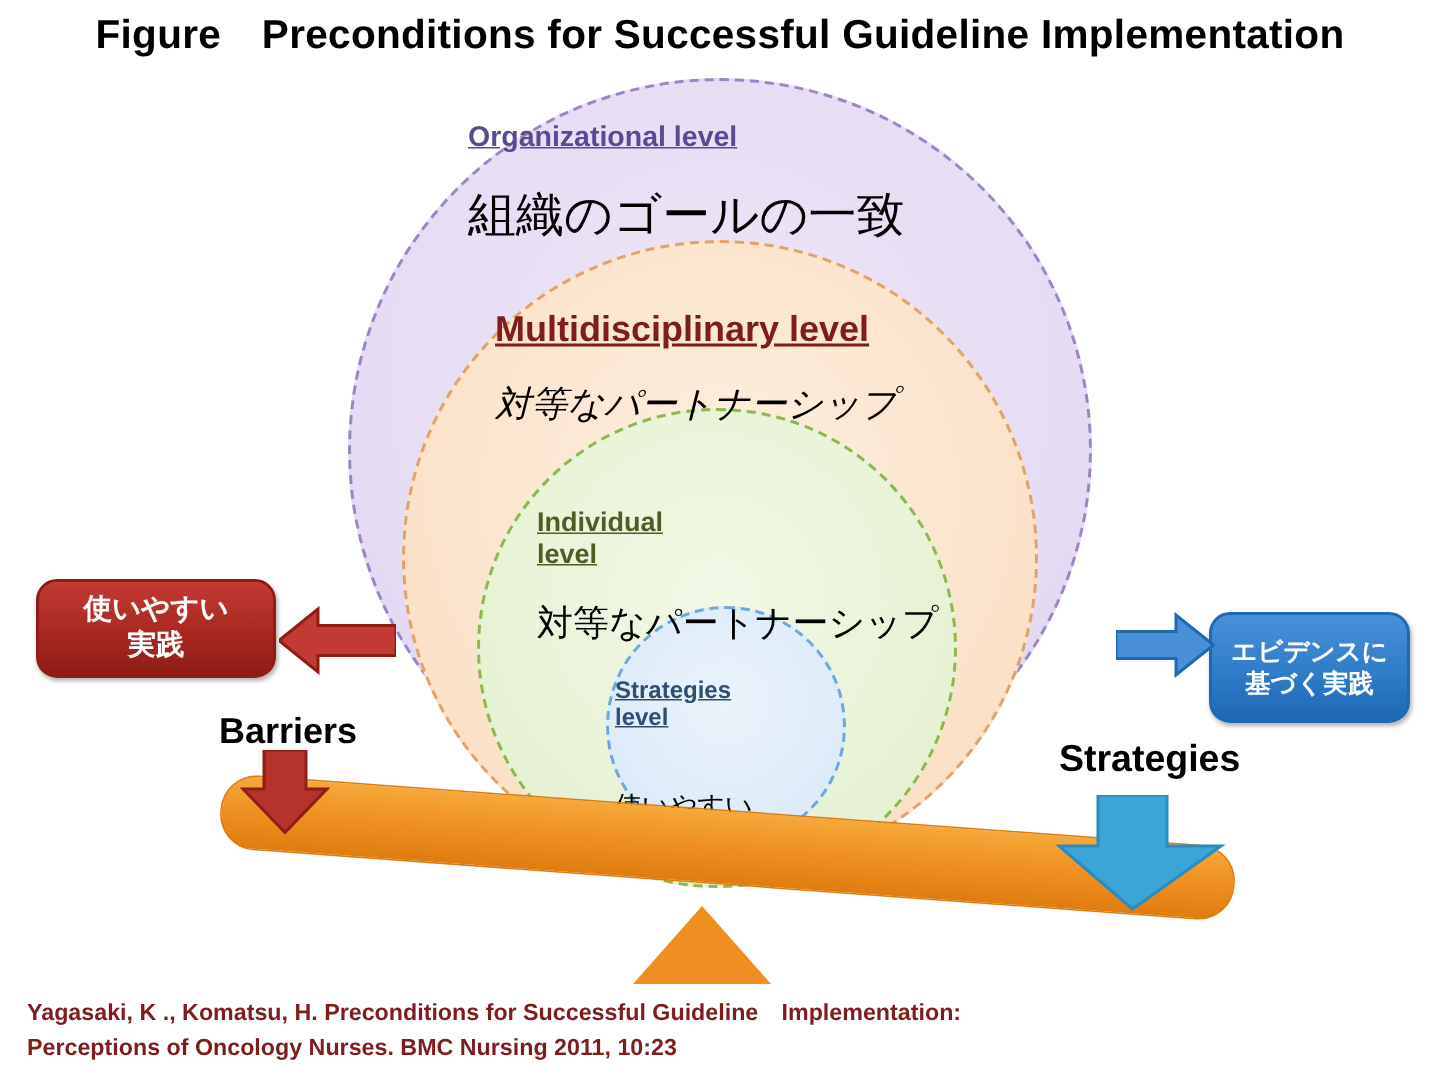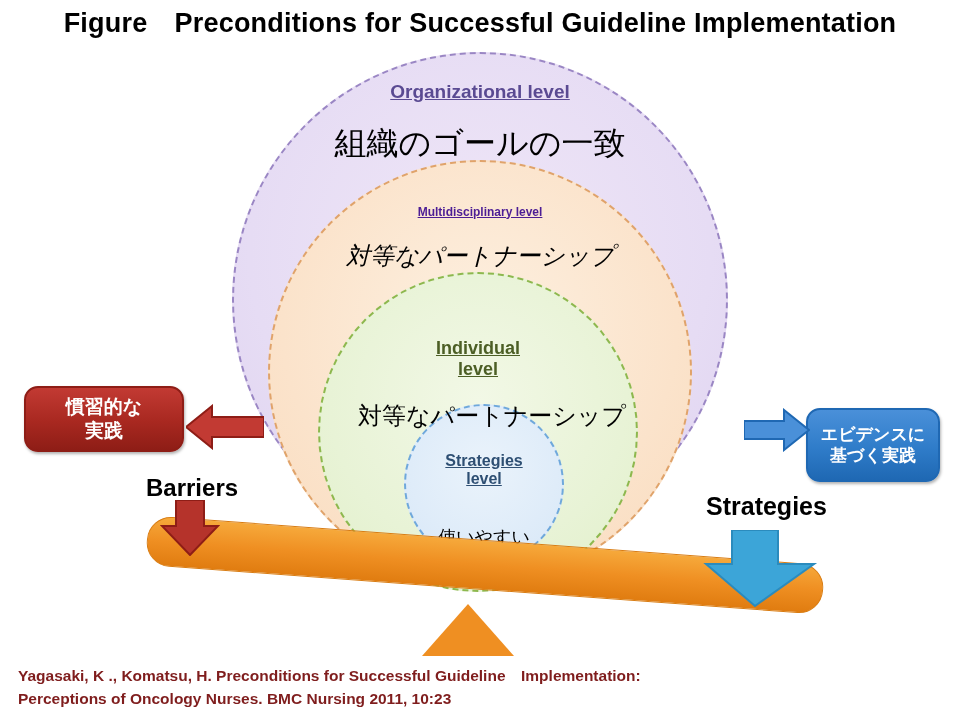--- a/index.html
+++ b/index.html
@@ -67,21 +67,20 @@
     left: 404px;
     top: 404px;
     width: 160px;
     height: 160px;
     border: 2px dashed #6fa8dc;
     background: radial-gradient(circle at 50% 40%, #eaf3fb 0%, #dfecf9 60%, #d7e7f7 100%);
   }
 
   .ring-label {
     position: absolute;
-    text-align: center;
     line-height: 1.22;
     white-space: pre-line;
   }
   .ring-label .en {
     display: block;
     font-weight: bold;
     color: #4d3a12;
     text-decoration: underline;
   }
   .ring-label .jp {
@@ -96,21 +95,21 @@
     width: 336px;
   }
   #label-organizational .en { font-size: 19px; color: #5a4a92; }
   #label-organizational .jp { font-size: 32px; margin-top: 2px; }
 
   #label-multidisciplinary {
     left: 330px;
     top: 185px;
     width: 300px;
   }
-  #label-multidisciplinary .en { font-size: 12px; color: #4c1d95; }
+  #label-multidisciplinary .en { font-size: 24px; color: #7f1d1d; }
   #label-multidisciplinary .jp { font-size: 24px; margin-top: 2px; font-style: italic; }
 
   #label-individual {
     left: 358px;
     top: 318px;
     width: 240px;
   }
   #label-individual .en { font-size: 18px; color: #4c5e25; line-height: 1.18; }
   #label-individual .jp { font-size: 24px; margin-top: 1px; white-space: nowrap; }
 
@@ -247,21 +246,21 @@
   <div class="ring-label" id="label-guideline">
     <span class="en">Strategies
 level</span>
     <span class="jp">使いやすい
 ガイドライン</span>
   </div>
 
   <div id="seesaw-bar"></div>
   <div id="seesaw-fulcrum"></div>
 
-  <div class="pill-box" id="box-barriers-practice">慣習的な
+  <div class="pill-box" id="box-barriers-practice">使いやすい
 実践</div>
 
   <div class="pill-box" id="box-evidence-practice">エビデンスに
 基づく実践</div>
 
   <svg class="arrow-svg" id="arrow-left" style="left:186px; top:404px;" width="78" height="46" viewBox="0 0 78 46">
     <polygon points="0,23 26,2 26,13 78,13 78,33 26,33 26,44" fill="#c23a33" stroke="#8e1d16" stroke-width="2"></polygon>
   </svg>
 
   <div class="plain-label" id="label-barriers">Barriers</div>

